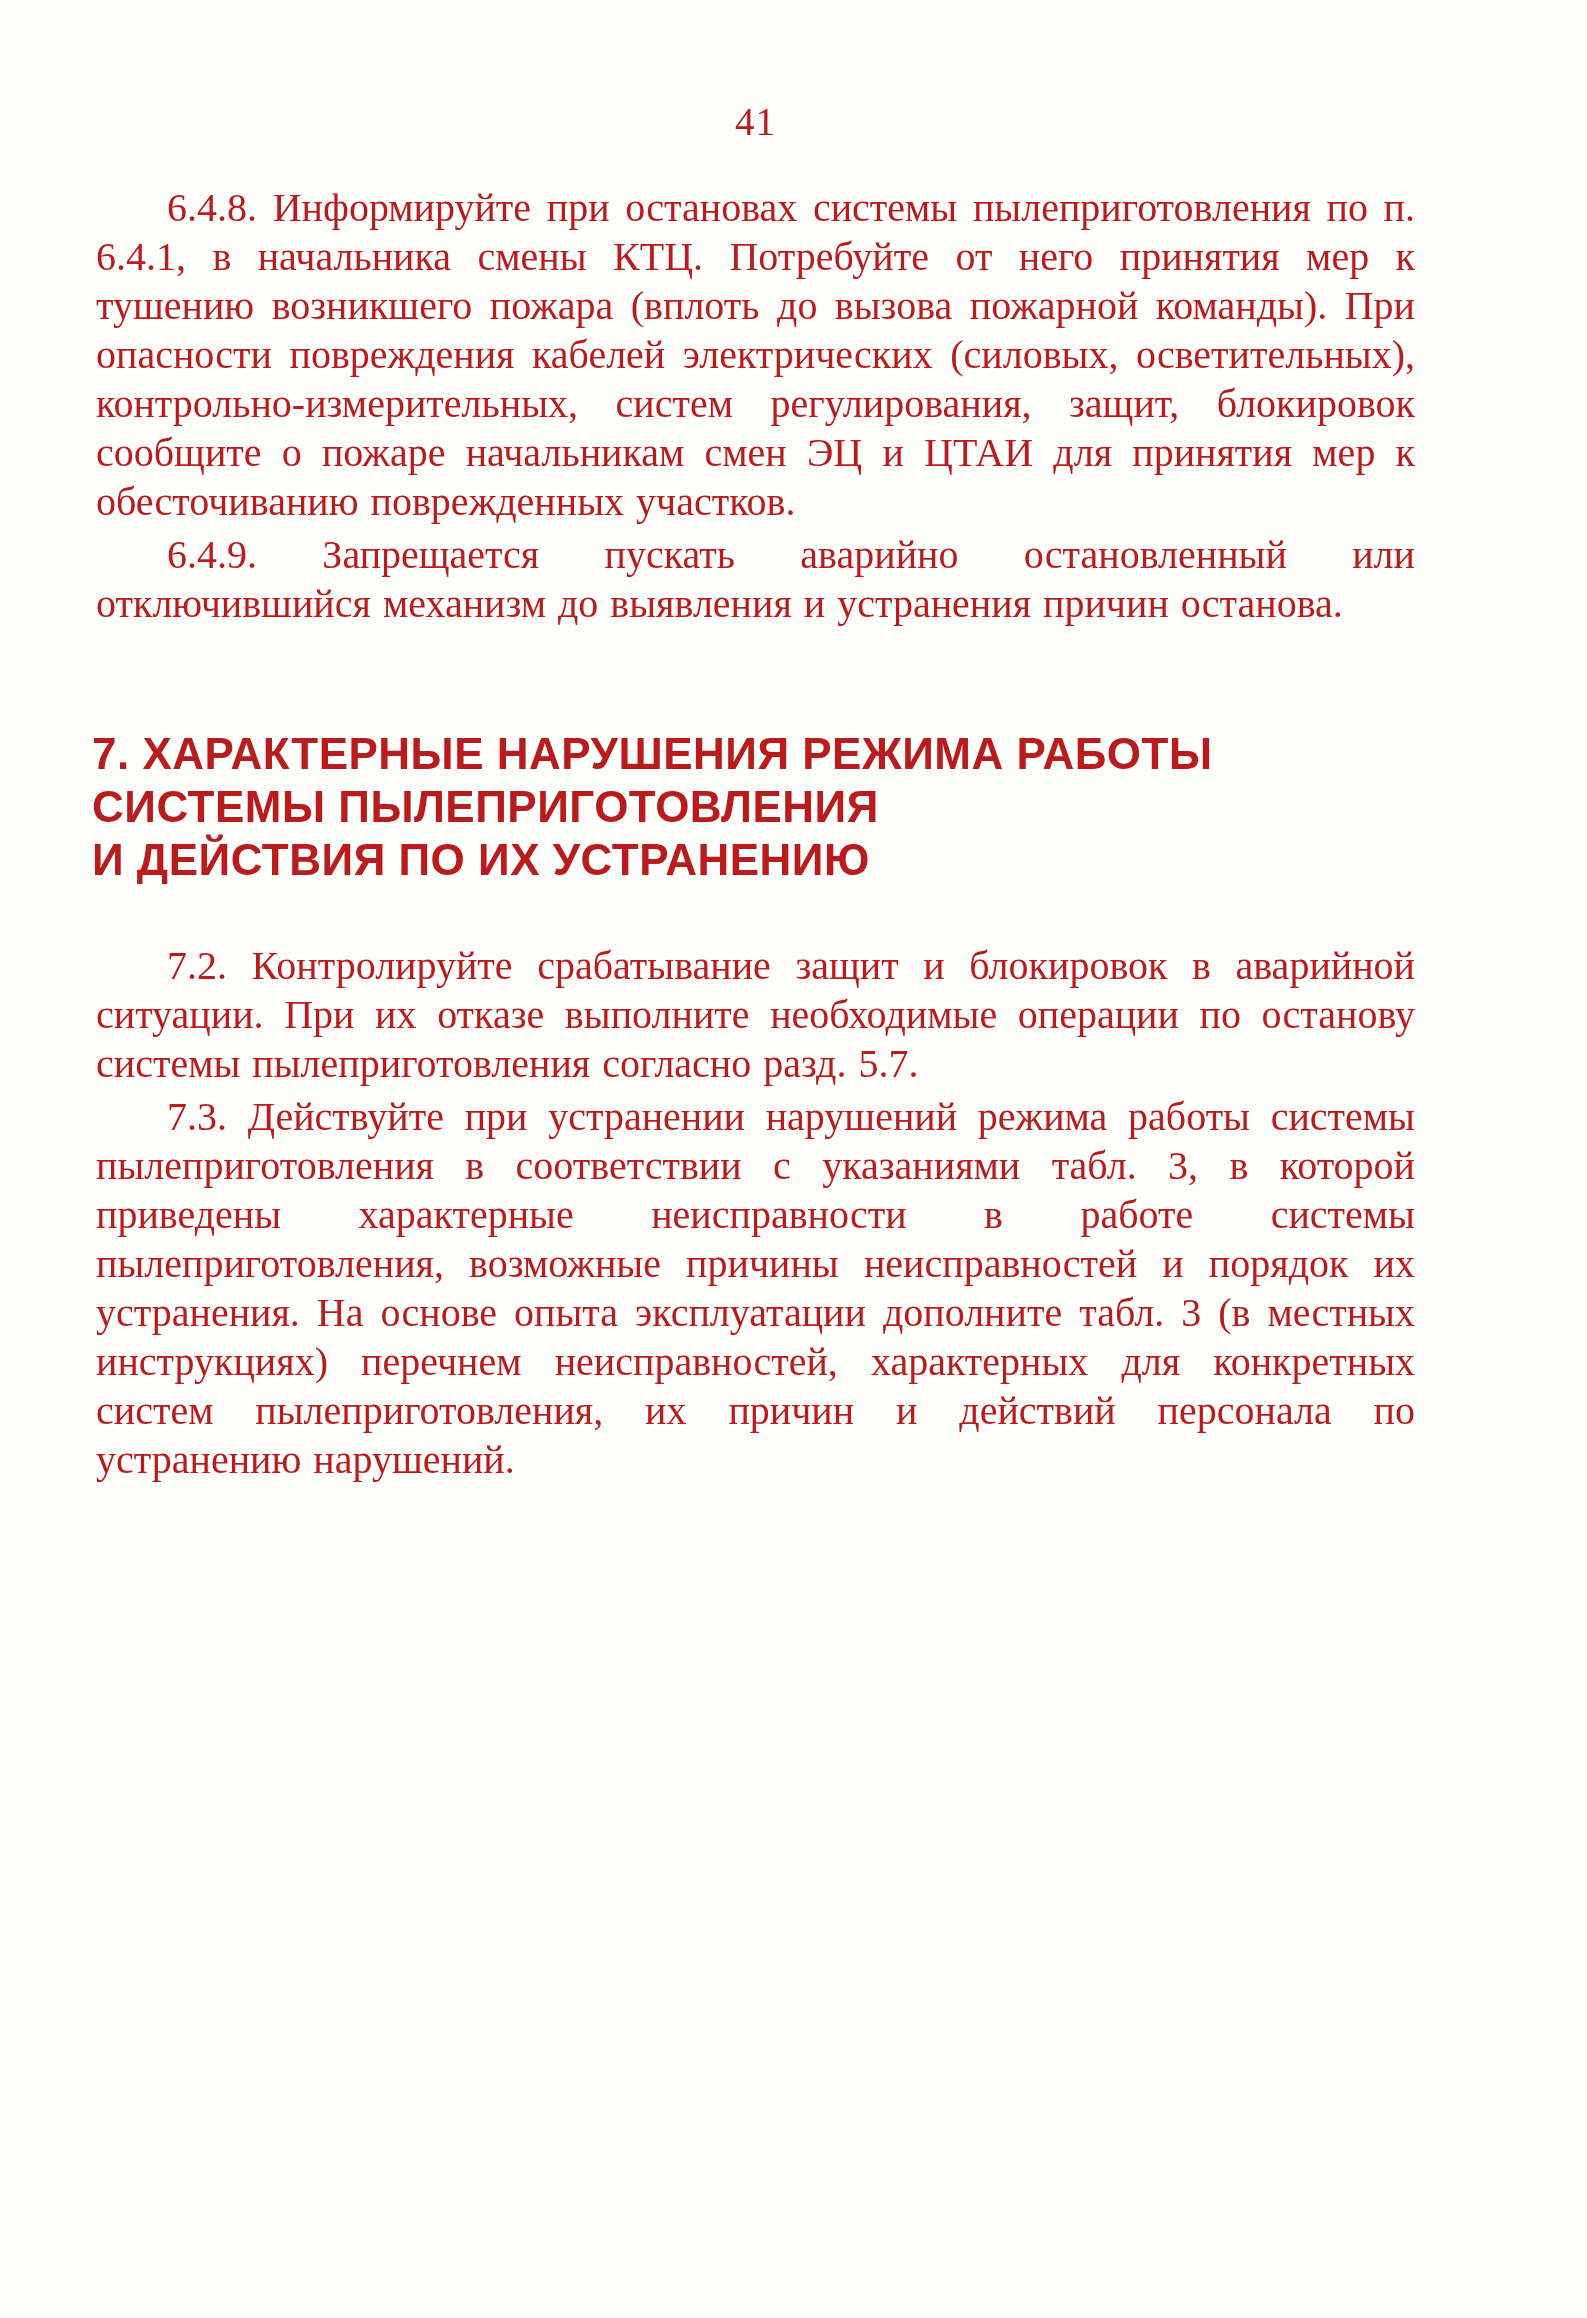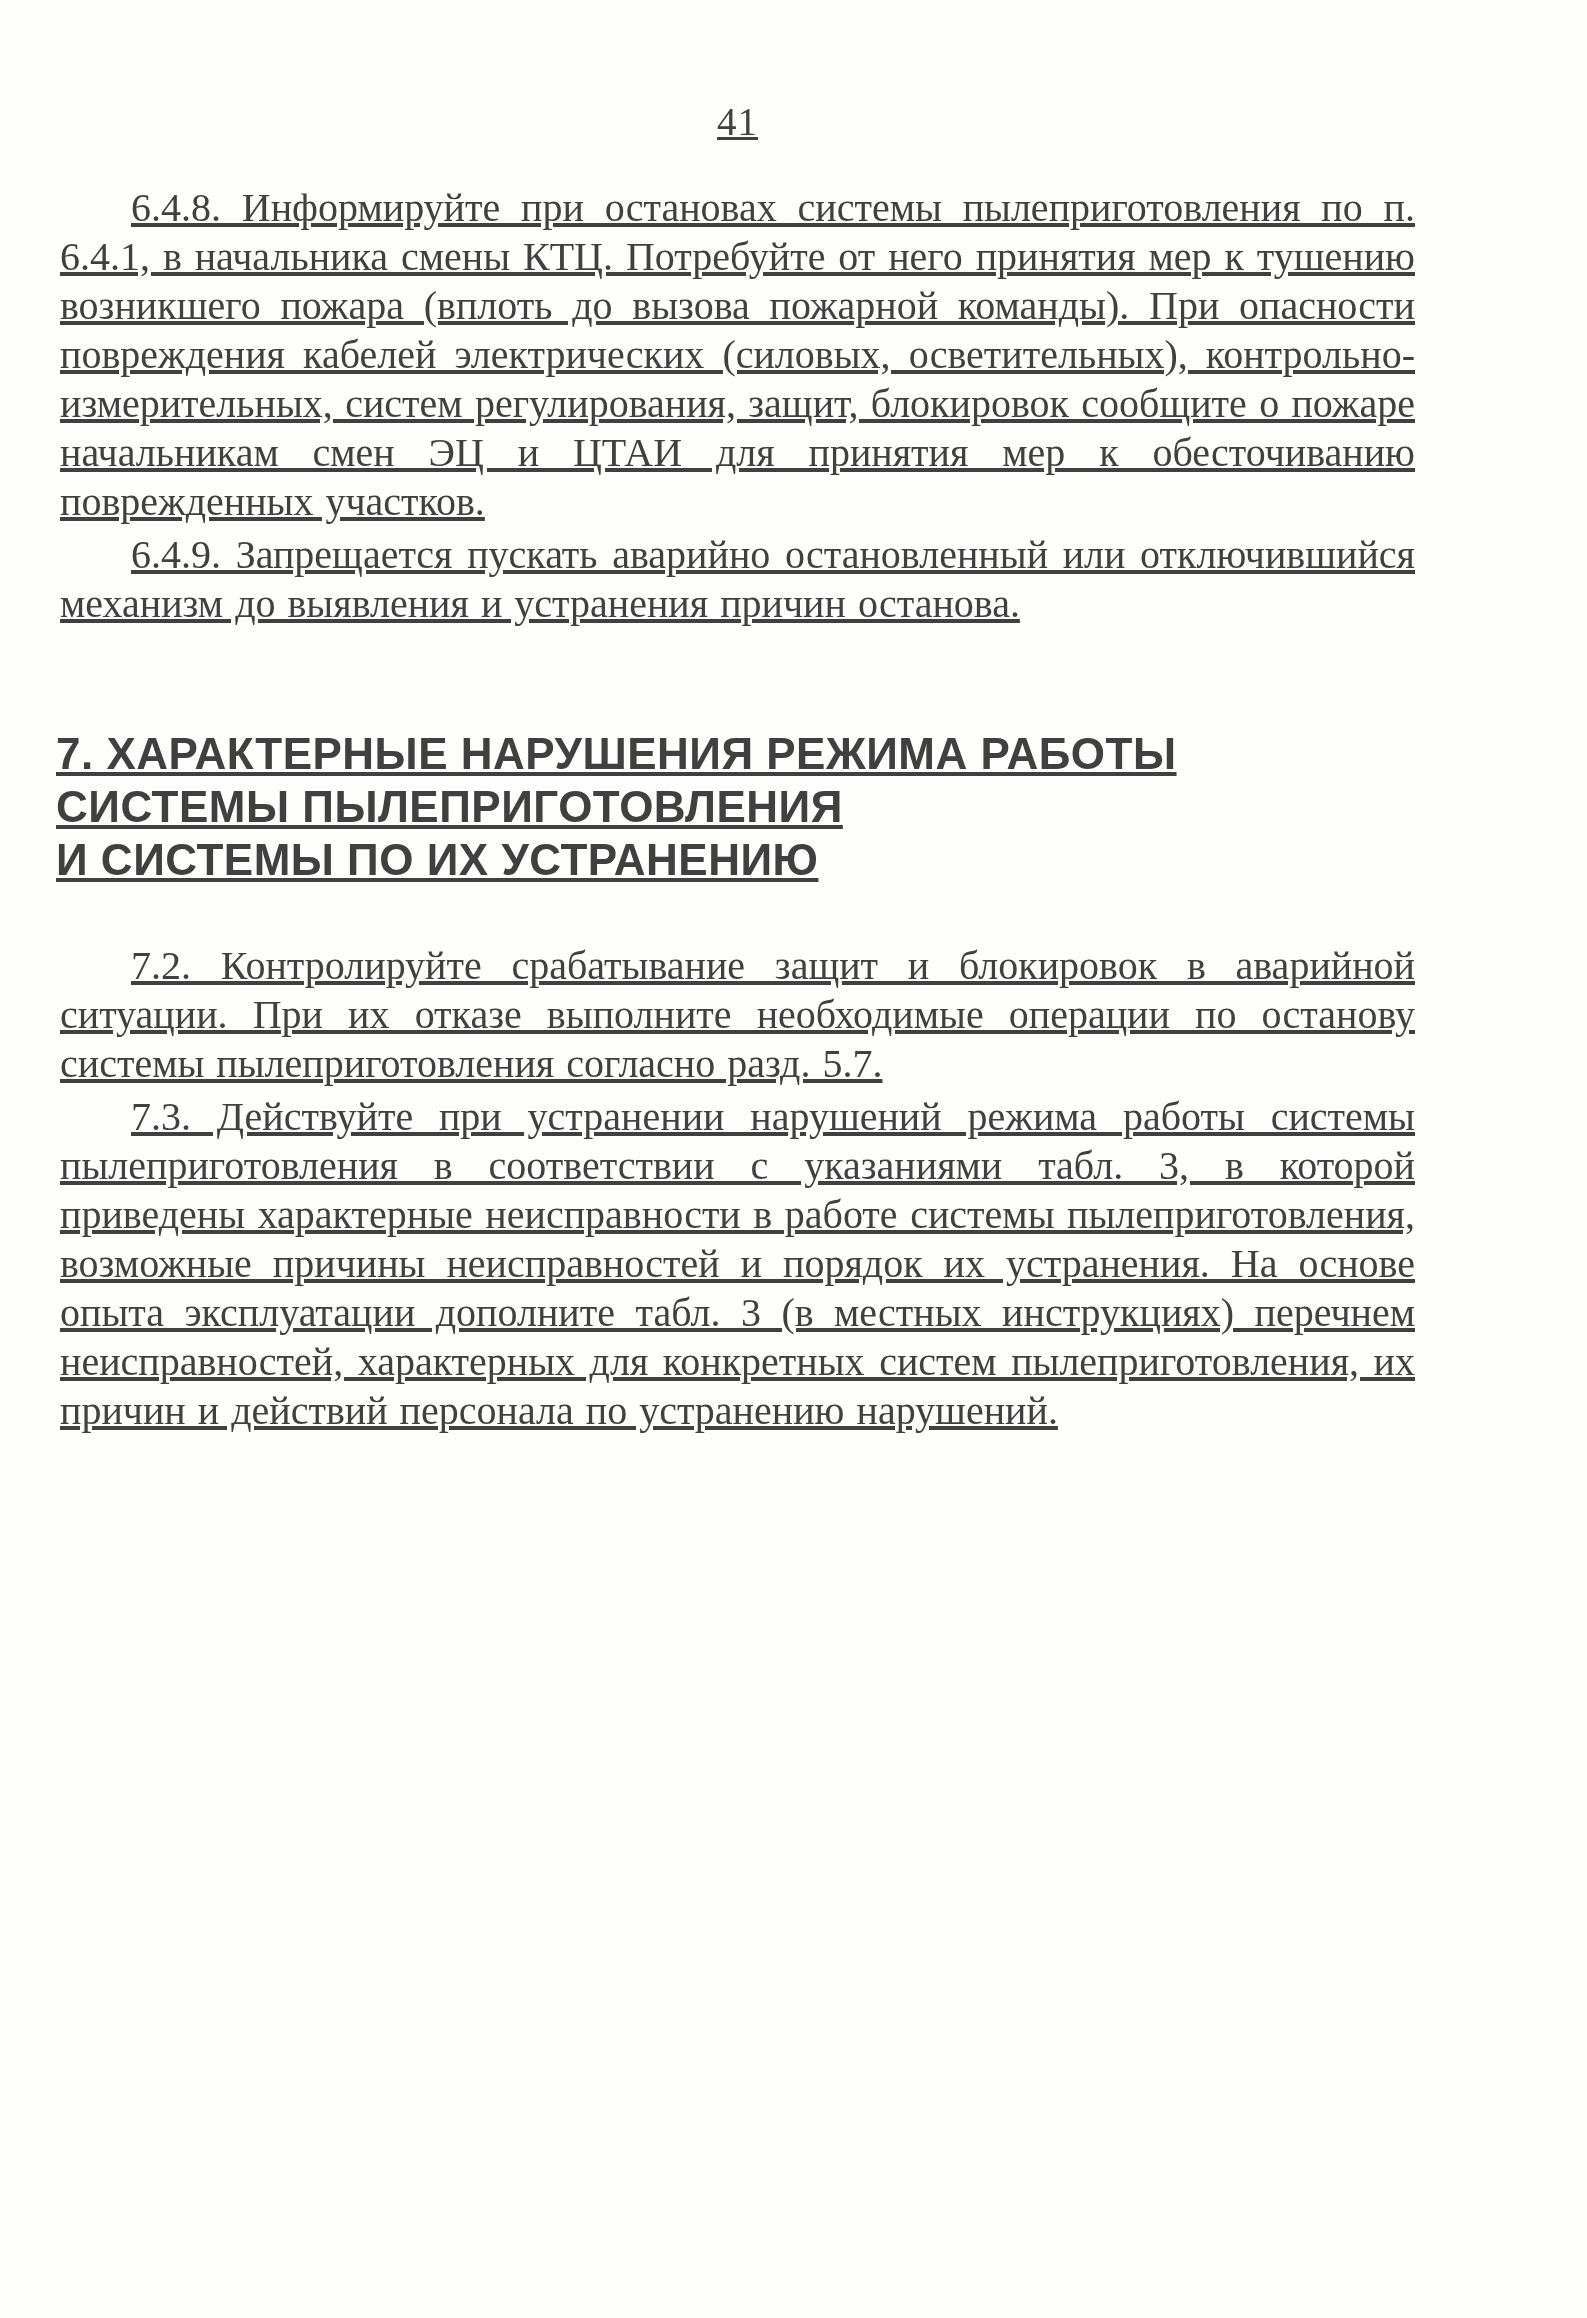--- a/index.html
+++ b/index.html
@@ -8,24 +8,23 @@
     padding: 0;
     background: #ffffff;
   }
   .page {
     position: relative;
     width: 1588px;
     height: 2319px;
     margin: 0 auto;
     background: #fdfdfb;
     box-sizing: border-box;
-    padding: 97px 169px 0 56px;
-    color: #404040;
+    padding: 97px 169px 0 92px;
+    color: #b91c1c;
     font-family: "Liberation Serif", serif;
-    text-decoration: underline;
   }
   .page-number {
     text-align: center;
     font-size: 39px;
     line-height: 49px;
     margin-bottom: 37px;
     letter-spacing: 1px;
   }
   .para {
     margin: 4px;
@@ -55,21 +54,21 @@
 
   <div class="page-number">41</div>
 
   <p class="para">6.4.8. Информируйте при остановах системы пылеприготовления по п. 6.4.1, в начальника смены КТЦ. Потребуйте от него принятия мер к тушению возникшего пожара (вплоть до вызова пожарной команды). При опасности повреждения кабелей электрических (силовых, осветительных), контрольно-измерительных, систем регулирования, защит, блокировок сообщите о пожаре начальникам смен ЭЦ и ЦТАИ для принятия мер к обесточиванию поврежденных участков.</p>
 
   <p class="para">6.4.9. Запрещается пускать аварийно остановленный или отключившийся механизм до выявления и устранения причин останова.</p>
 
   <h2 class="heading">
     <span class="hline">7. ХАРАКТЕРНЫЕ НАРУШЕНИЯ РЕЖИМА РАБОТЫ</span>
     <span class="hline">СИСТЕМЫ ПЫЛЕПРИГОТОВЛЕНИЯ</span>
-    <span class="hline">И СИСТЕМЫ ПО ИХ УСТРАНЕНИЮ</span>
+    <span class="hline">И ДЕЙСТВИЯ ПО ИХ УСТРАНЕНИЮ</span>
   </h2>
 
 
   <p class="para">7.2. Контролируйте срабатывание защит и блокировок в аварийной ситуации. При их отказе выполните необходимые операции по останову системы пылеприготовления согласно разд. 5.7.</p>
 
   <p class="para">7.3. Действуйте при устранении нарушений режима работы системы пылеприготовления в соответствии с указаниями табл. 3, в которой приведены характерные неисправности в работе системы пылеприготовления, возможные причины неисправностей и порядок их устранения. На основе опыта эксплуатации дополните табл. 3 (в местных инструкциях) перечнем неисправностей, характерных для конкретных систем пылеприготовления, их причин и действий персонала по устранению нарушений.</p>
 
 
 </div>
 

